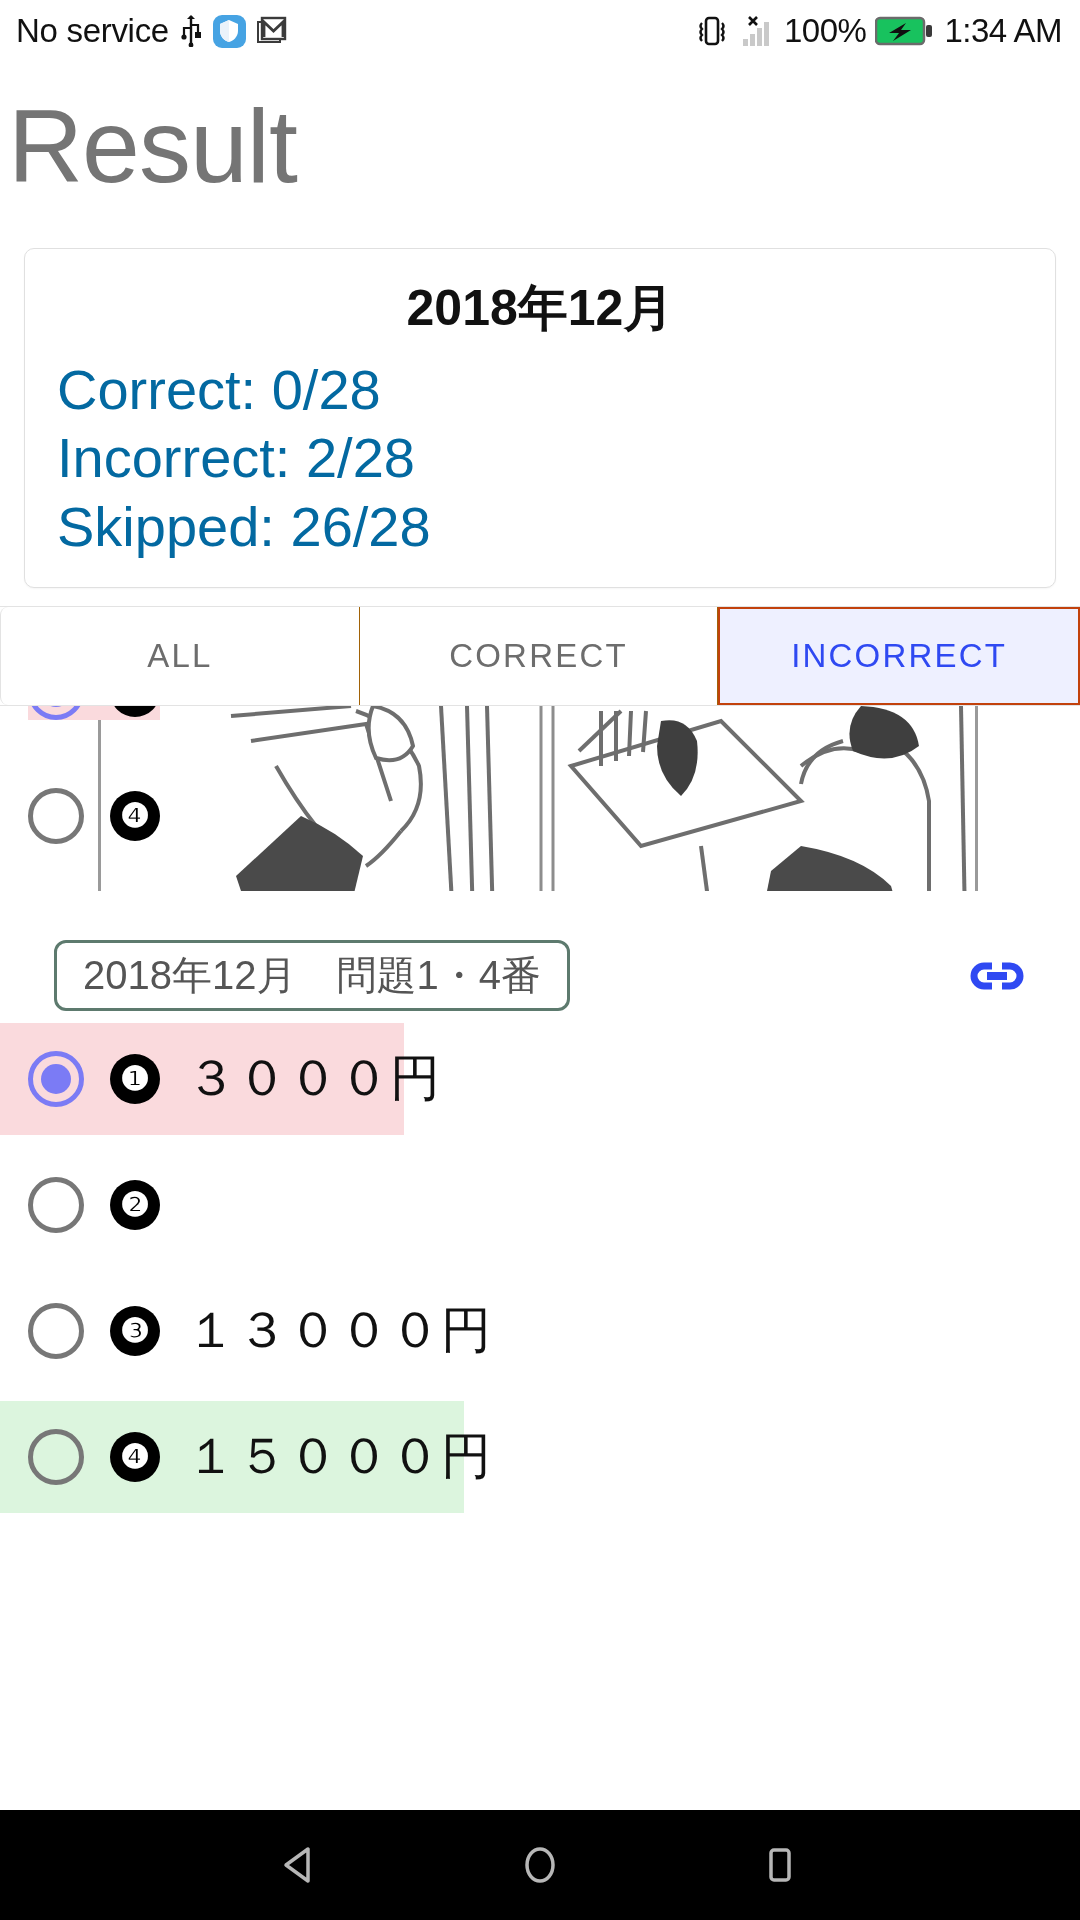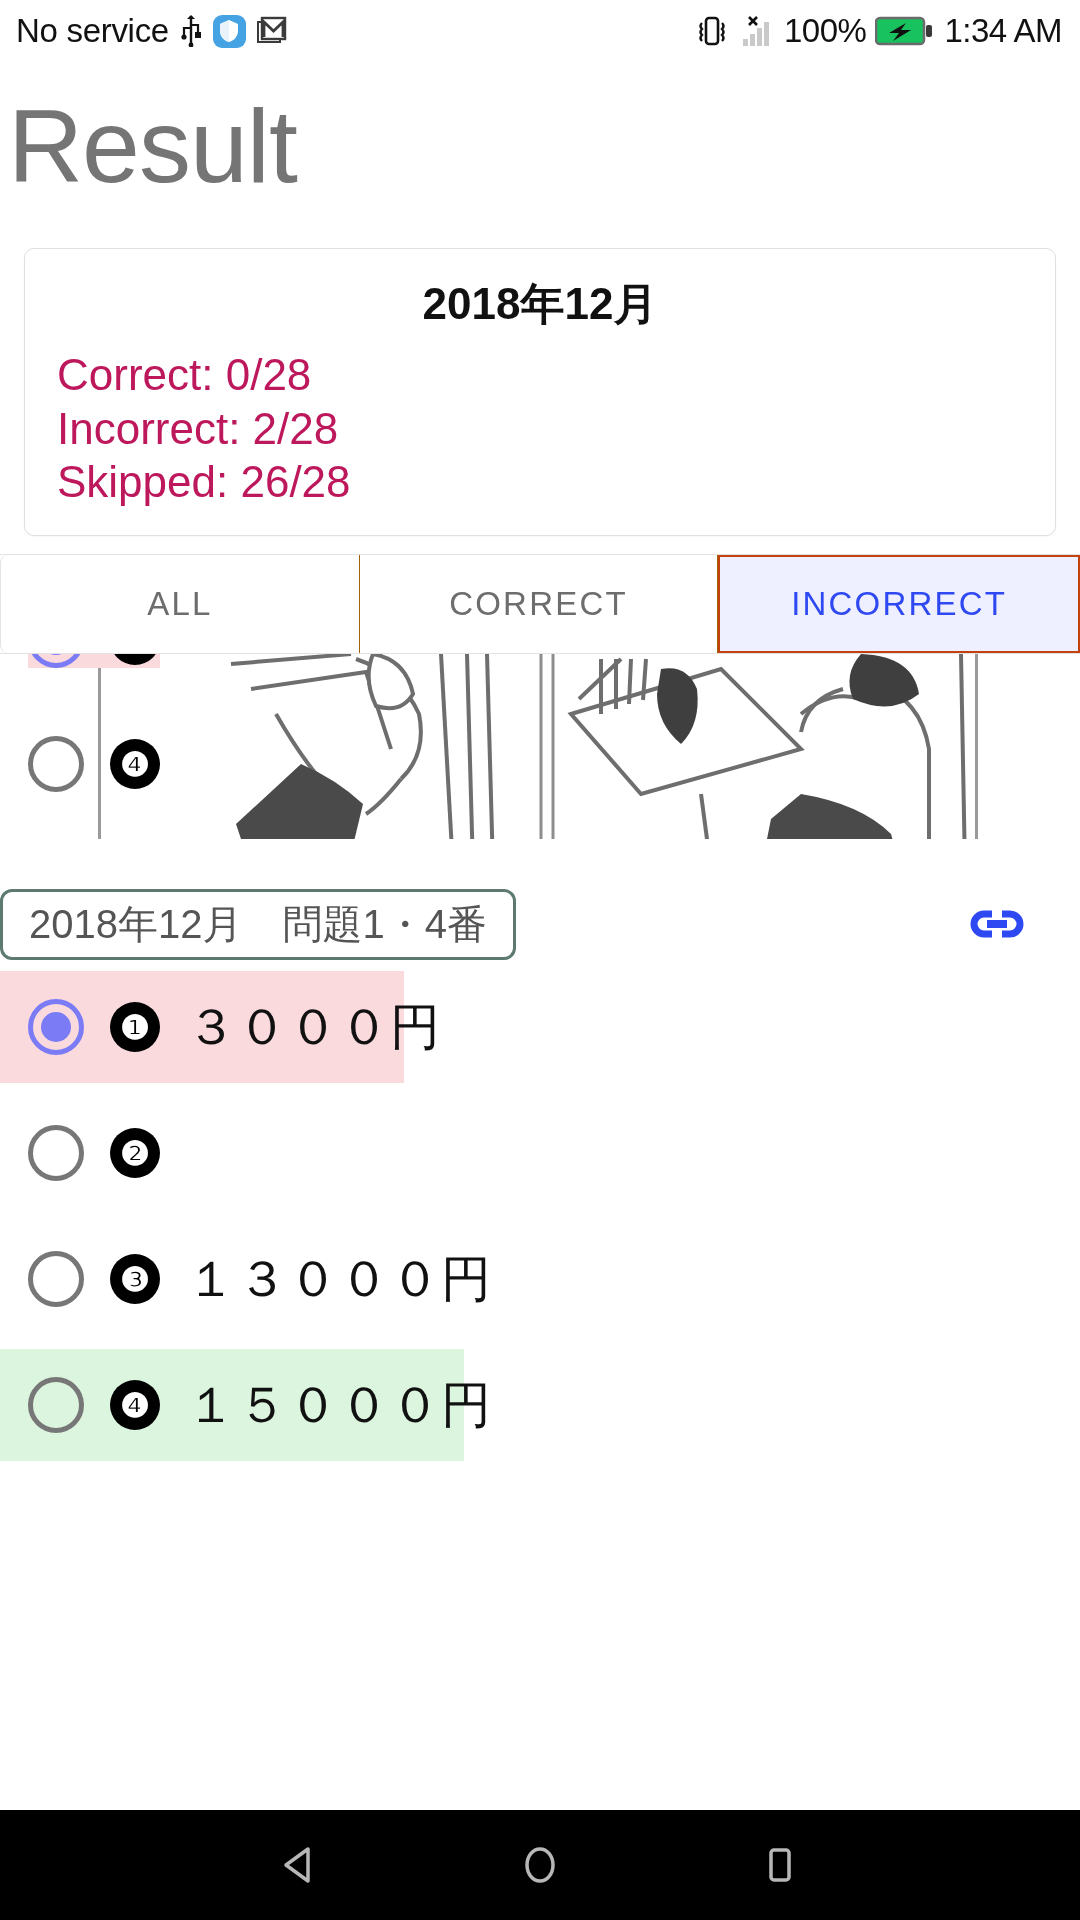--- a/index.html
+++ b/index.html
@@ -57,29 +57,29 @@
   .card-wrap { padding: 18px 24px 0 24px; flex: 0 0 auto; }
   .card {
     border: 1px solid #e0e0e0;
     border-radius: 10px;
     background: #fff;
     padding: 26px 0 26px 0;
     box-shadow: 0 1px 2px rgba(0,0,0,0.04);
   }
   .card-title {
     text-align: center;
-    font-size: 44px;
+    font-size: 50px;
     font-weight: 700;
     color: #111;
     letter-spacing: 0px;
     margin-bottom: 14px;
   }
   .card-line {
-    font-size: 44px;
-    color: #be185d;
+    font-size: 56px;
+    color: #0369a1;
     padding-left: 32px;
     line-height: 1.22;
   }
 
   
   .tabs {
     flex: 0 0 auto;
     margin-top: 18px;
     display: flex;
     border-top: 1px solid #e3e3e3;
@@ -161,20 +161,21 @@
   }
   .illus svg { display: block; }
 
   
   .qtag-row {
     display: flex; align-items: center;
     padding: 42px 0 0 0;
     height: 128px;
   }
   .qtag {
+    margin-left: 54px;
     border: 3px solid #5d7a6e;
     border-radius: 12px;
     padding: 5px 26px;
     font-size: 40px;
     color: #555;
     white-space: nowrap;
   }
   .qtag-spacer { flex: 1 1 auto; }
   .link-icon { margin-right: 54px; width: 58px; height: 40px; }
 

